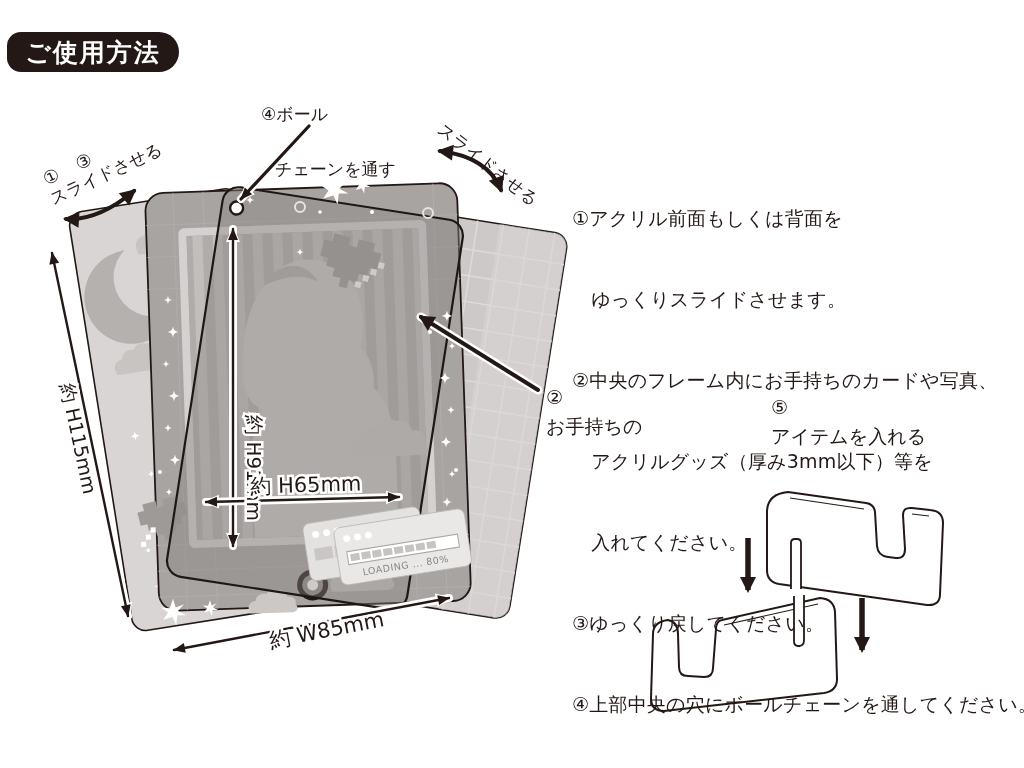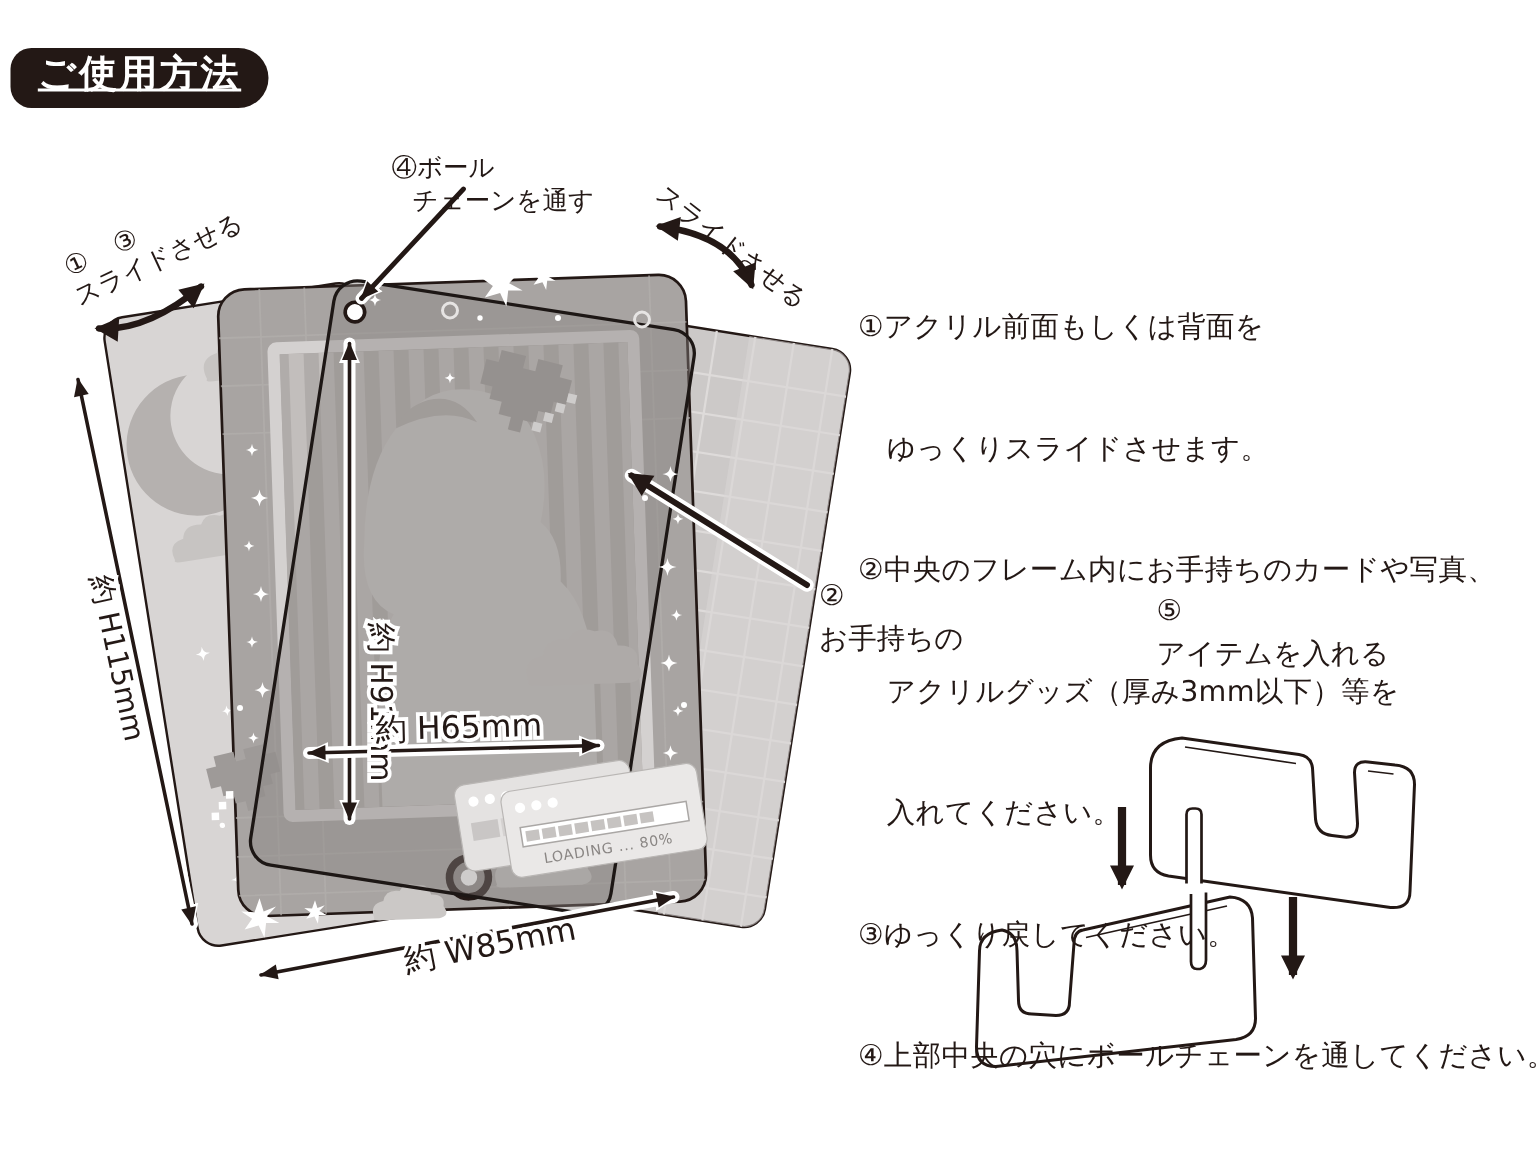--- a/index.html
+++ b/index.html
@@ -8,30 +8,30 @@
     position:relative; width:1024px; height:768px; background:#ffffff;
     overflow:hidden; color:#231815;
     font-family:"DejaVu Sans","Liberation Sans",sans-serif;
   }
   .stage svg { position:absolute; left:0; top:0; }
   svg text { font-family:"DejaVu Sans","Liberation Sans",sans-serif; }
 
   .badge {
     position:absolute; left:7px; top:32px; width:172px; height:40px;
     background:#231815; border-radius:14px 20px 20px 14px;
-    display:flex; align-items:flex-start; justify-content:center;
-    color:#fff; font-size:25px; font-weight:600; letter-spacing:2px;text-decoration:underline;
+    display:flex; align-items:center; justify-content:center;
+    color:#fff; font-size:25px; font-weight:600; letter-spacing:2px;
   }
   .instructions {
     position:absolute; left:572px; top:151px;
     font-size:19px; line-height:27px; letter-spacing:0.2px; white-space:pre;
   }
   .instructions span { display:block; }
   .ball-chain {
-    position:absolute; left:261px; top:103px; font-size:17px; line-height:22px;font-family:Liberation Mono, monospace;
+    position:absolute; left:261px; top:103px; font-size:17px; line-height:22px;
   }
   .ball-chain .indent { padding-left:14px; }
   .slide-left {
     position:absolute; left:38px; top:172px; font-size:17px; line-height:20px;
     transform:rotate(-25deg); transform-origin:left top; white-space:nowrap;
   }
   .slide-left .nums { font-size:18px; letter-spacing:7px; display:block; padding-left:2px; }
   .slide-right {
     position:absolute; left:447px; top:118px; font-size:17px; white-space:nowrap;
     transform:rotate(38deg); transform-origin:left top;
@@ -293,21 +293,21 @@
     <span>②中央のフレーム内にお手持ちのカードや写真、</span>
     <span>　アクリルグッズ（厚み3mm以下）等を</span>
     <span>　入れてください。</span>
     <span>③ゆっくり戻してください。</span>
     <span>④上部中央の穴にボールチェーンを通してください。</span>
     
   </div>
 
   <div class="ball-chain">
     <span style="display:block;">④ボール</span>
-    <span class="indent" style="display:block;">チェーンを通す</span>
+    <span class="indent" style="display:block;margin-top:33px;">チェーンを通す</span>
   </div>
 
   <div class="slide-left">
     <span class="nums">① ③</span>
     <span>スライドさせる</span>
   </div>
 
   <div class="slide-right">
     <span>スライドさせる</span>
   </div>

